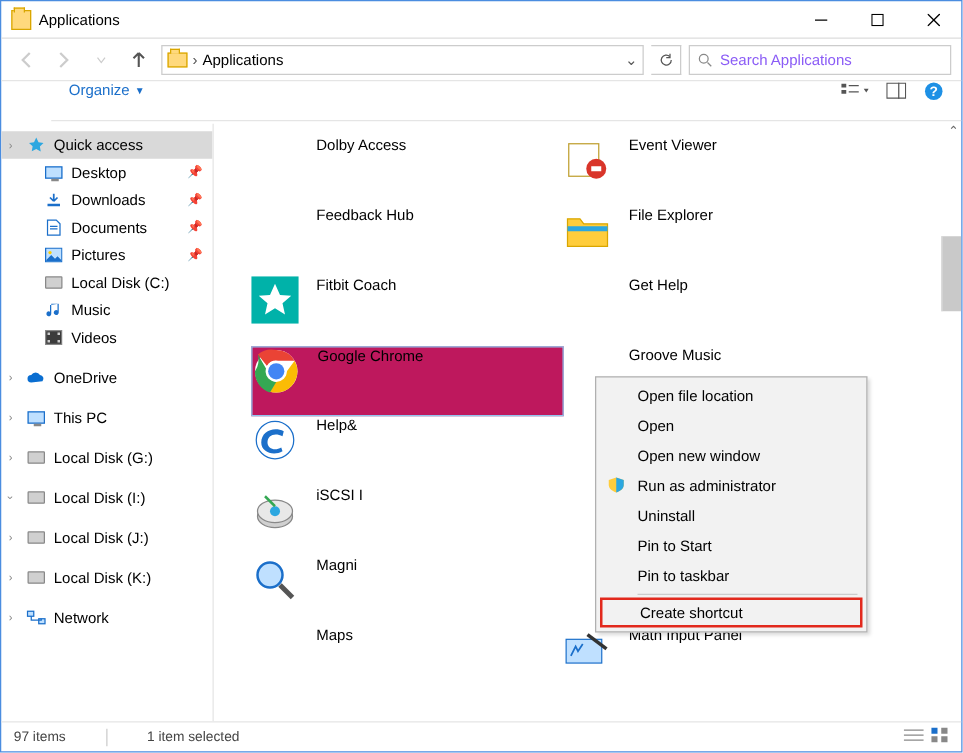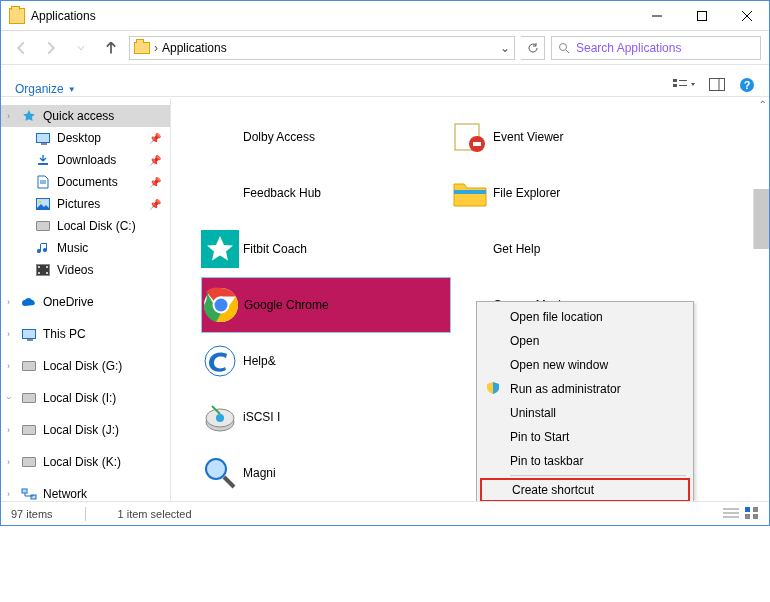--- a/index.html
+++ b/index.html
@@ -1,46 +1,46 @@
 <!DOCTYPE html>
 <html><head>
 <meta charset="utf-8">
 <style>
   * { box-sizing: border-box; font-family: "Segoe UI", sans-serif; }
   body { margin:0; background:#fff; }
-  .window { width:770px; height:526px; border:1px solid #4a8de0; position:relative; background:#fff; }
+  .window { width:770px; height:602px; border:1px solid #4a8de0; position:relative; background:#fff; }
   .titlebar { height:30px; display:flex; align-items:center; padding:0 0 0 8px; border-bottom:1px solid #ddd; font-size:12px;}
   .title-icon { width:16px; height:16px; background:#ffd97d; border:1px solid #d9a600; position:relative; margin-right:6px;}
   .title-icon::before { content:""; position:absolute; top:-3px; left:1px; width:7px; height:3px; background:#ffd97d; border:1px solid #d9a600; border-bottom:none;}
   .winbtns { margin-left:auto; display:flex; }
   .winbtn { width:45px; height:29px; display:flex; align-items:center; justify-content:center; }
   .winbtn svg { width:10px; height:10px; }
   .addrbar { height:34px; display:flex; align-items:center; padding:0 8px; gap:6px; border-bottom:1px solid #e5e5e5;}
   .navbtn { width:24px; height:24px; display:flex; align-items:center; justify-content:center; color:#ccc;}
   .navbtn.enabled { color:#555; }
   .breadcrumb { flex:1; height:24px; border:1px solid #ccc; display:flex; align-items:center; padding:0 4px; gap:4px; font-size:12px;}
   .bcicon { width:16px; height:16px; }
   .bcchev { color:#555; }
   .refresh { width:24px; height:24px; border:1px solid #ccc; border-left:none; display:flex; align-items:center; justify-content:center;}
   .search { width:210px; height:24px; border:1px solid #ccc; display:flex; align-items:center; padding:0 6px; color:#8b5cf6; font-size:12px; gap:6px;}
-  .toolbar { height:32px; display:flex; align-items:flex-end; padding:0 14px; border-bottom:1px solid #e5e5e5; font-size:12px;}
+  .toolbar { height:32px; display:flex; align-items:flex-start; padding:0 14px; border-bottom:1px solid #e5e5e5; font-size:12px;margin-left:40px;}
   .organize { color:#1b6fca; display:flex; align-items:center; gap:4px;}
   .toolright { margin-left:auto; display:flex; align-items:center; gap:14px;}
   .body { position:absolute; top:98px; bottom:24px; left:0; right:0; display:flex; }
   .sidebar { width:170px; border-right:1px solid #e5e5e5; padding:6px 0; font-size:12px; overflow:hidden;}
   .side-item { height:22px; display:flex; align-items:center; padding:0 8px 0 20px; gap:6px; position:relative;}
   .side-item.sel { background:#d9d9d9; }
   .side-item .pin { margin-left:auto; color:#999; font-size:10px;}
   .side-sub { padding-left:34px; }
   .side-gap { height:10px; }
   .ico { width:16px; height:16px; flex:0 0 16px; display:flex; align-items:center; justify-content:center;}
   .content { flex:1; position:relative; overflow:hidden;}
   .item-grid { position:absolute; top:0; left:0; right:0; padding:10px 0 0 30px;}
   .row { display:flex; height:56px; }
-  .cell { width:250px; display:flex; align-items:center; gap:4px; font-size:12px; padding-right:20px;}
+  .cell { width:250px; display:flex; gap:14px; font-size:12px; padding-right:20px;}
   .bigico { width:38px; height:38px; flex:0 0 38px; display:flex; align-items:center; justify-content:center;}
   .sel-item { background:#be185d; border:1px solid #8fc5ef; }
   .ctxmenu { position:absolute; left:305px; top:202px; width:218px; background:#f2f2f2; border:1px solid #b0b0b0; padding:3px; font-size:12px; box-shadow:2px 2px 3px rgba(0,0,0,.15);}
   .ctxitem { height:24px; display:flex; align-items:center; padding-left:30px; position:relative;}
   .ctxsep { height:1px; background:#ccc; margin:2px 4px 2px 30px;}
   .ctxicon { position:absolute; left:6px; width:16px; height:16px;}
   .highlight-box { border:2px solid #e2291d; }
   .statusbar { position:absolute; bottom:0; left:0; right:0; height:24px; border-top:1px solid #e5e5e5; display:flex; align-items:center; font-size:11px; padding:0 10px; gap:32px; color:#444;}
   .statusbar .divider { width:1px; height:14px; background:#ccc;}
   .view-icons { margin-left:auto; display:flex; gap:6px;}

